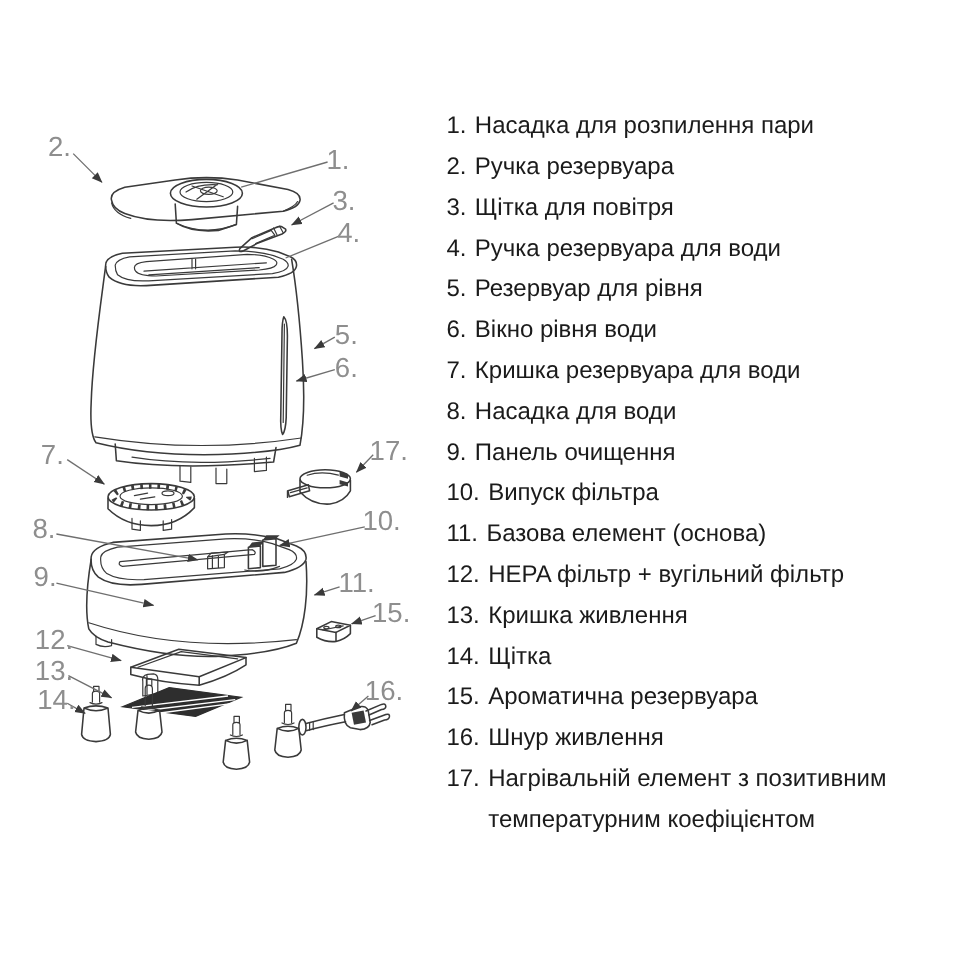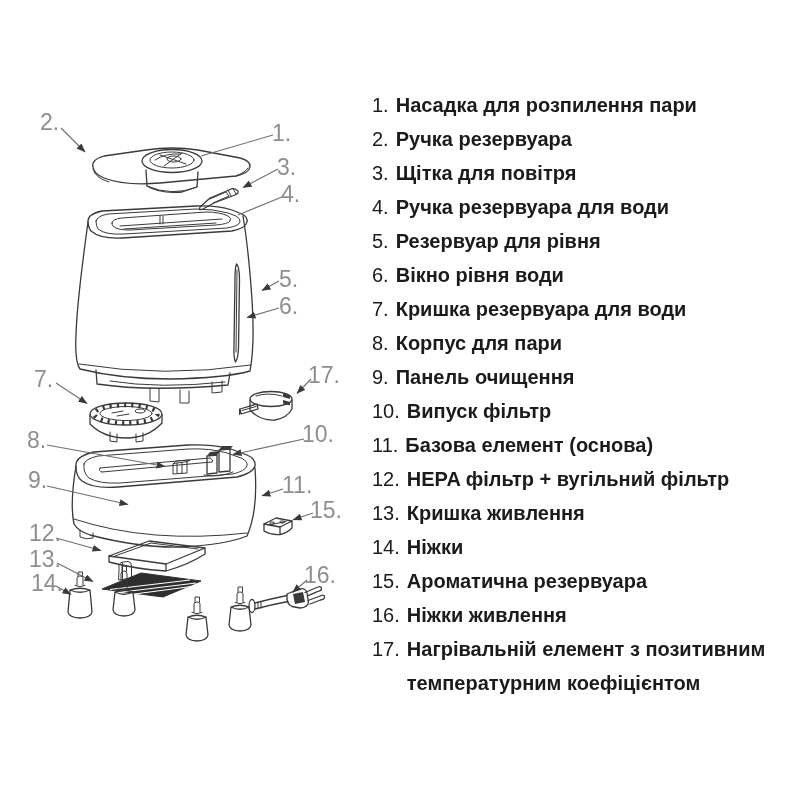--- a/index.html
+++ b/index.html
@@ -17,21 +17,21 @@
   .leader{fill:none;stroke:#6f6f6f;stroke-width:1.1;}
   .callout{fill:#8e8e8e;font-family:"Liberation Sans",sans-serif;font-size:23px;}
   .knurl{fill:none;stroke:#3a3a3a;stroke-width:4.5;stroke-dasharray:2.2 5;}
   .legend{
     position:absolute;left:372px;top:88px;width:416px;
     list-style:none;margin:0;padding:0;
     color:#1b1b1b;font-size:20px;line-height:34px;
   }
   .legend-item{display:flex;align-items:flex-start;}
   .legend-item .num{white-space:nowrap;margin-right:7px;}
-  .legend-item .lab{flex:1;font-weight:bold;}
+  .legend-item .lab{flex:1;}
 </style>
 </head>
 <body>
 
 <div class="diagram-wrap">
 <svg width="370" height="800" viewBox="0 0 370 800" xmlns="http://www.w3.org/2000/svg">
   <defs>
     <marker id="arr" markerWidth="10" markerHeight="8" refX="8.5" refY="3.5" orient="auto" markerUnits="userSpaceOnUse">
       <path d="M0,0 L9,3.5 L0,7 Z" fill="#3a3a3a"></path>
     </marker>
@@ -227,51 +227,51 @@
     <li class="legend-item">
       <span class="num">6.</span>
       <span class="lab">Вікно рівня води</span>
     </li>
     <li class="legend-item">
       <span class="num">7.</span>
       <span class="lab">Кришка резервуара для води</span>
     </li>
     <li class="legend-item">
       <span class="num">8.</span>
-      <span class="lab">Корпус для пари</span>
+      <span class="lab">Насадка для води</span>
     </li>
     <li class="legend-item">
       <span class="num">9.</span>
       <span class="lab">Панель очищення</span>
     </li>
     <li class="legend-item">
       <span class="num">10.</span>
-      <span class="lab">Випуск фільтр</span>
+      <span class="lab">Випуск фільтра</span>
     </li>
     <li class="legend-item">
       <span class="num">11.</span>
       <span class="lab">Базова елемент (основа)</span>
     </li>
     <li class="legend-item">
       <span class="num">12.</span>
       <span class="lab">HEPA фільтр + вугільний фільтр</span>
     </li>
     <li class="legend-item">
       <span class="num">13.</span>
       <span class="lab">Кришка живлення</span>
     </li>
     <li class="legend-item">
       <span class="num">14.</span>
-      <span class="lab">Ніжки</span>
+      <span class="lab">Щітка</span>
     </li>
     <li class="legend-item">
       <span class="num">15.</span>
       <span class="lab">Ароматична резервуара</span>
     </li>
     <li class="legend-item">
       <span class="num">16.</span>
-      <span class="lab">Ніжки живлення</span>
+      <span class="lab">Шнур живлення</span>
     </li>
     <li class="legend-item">
       <span class="num">17.</span>
       <span class="lab">Нагрівальній елемент з позитивним температурним коефіцієнтом</span>
     </li>
   </ol>
 
 </body></html>

